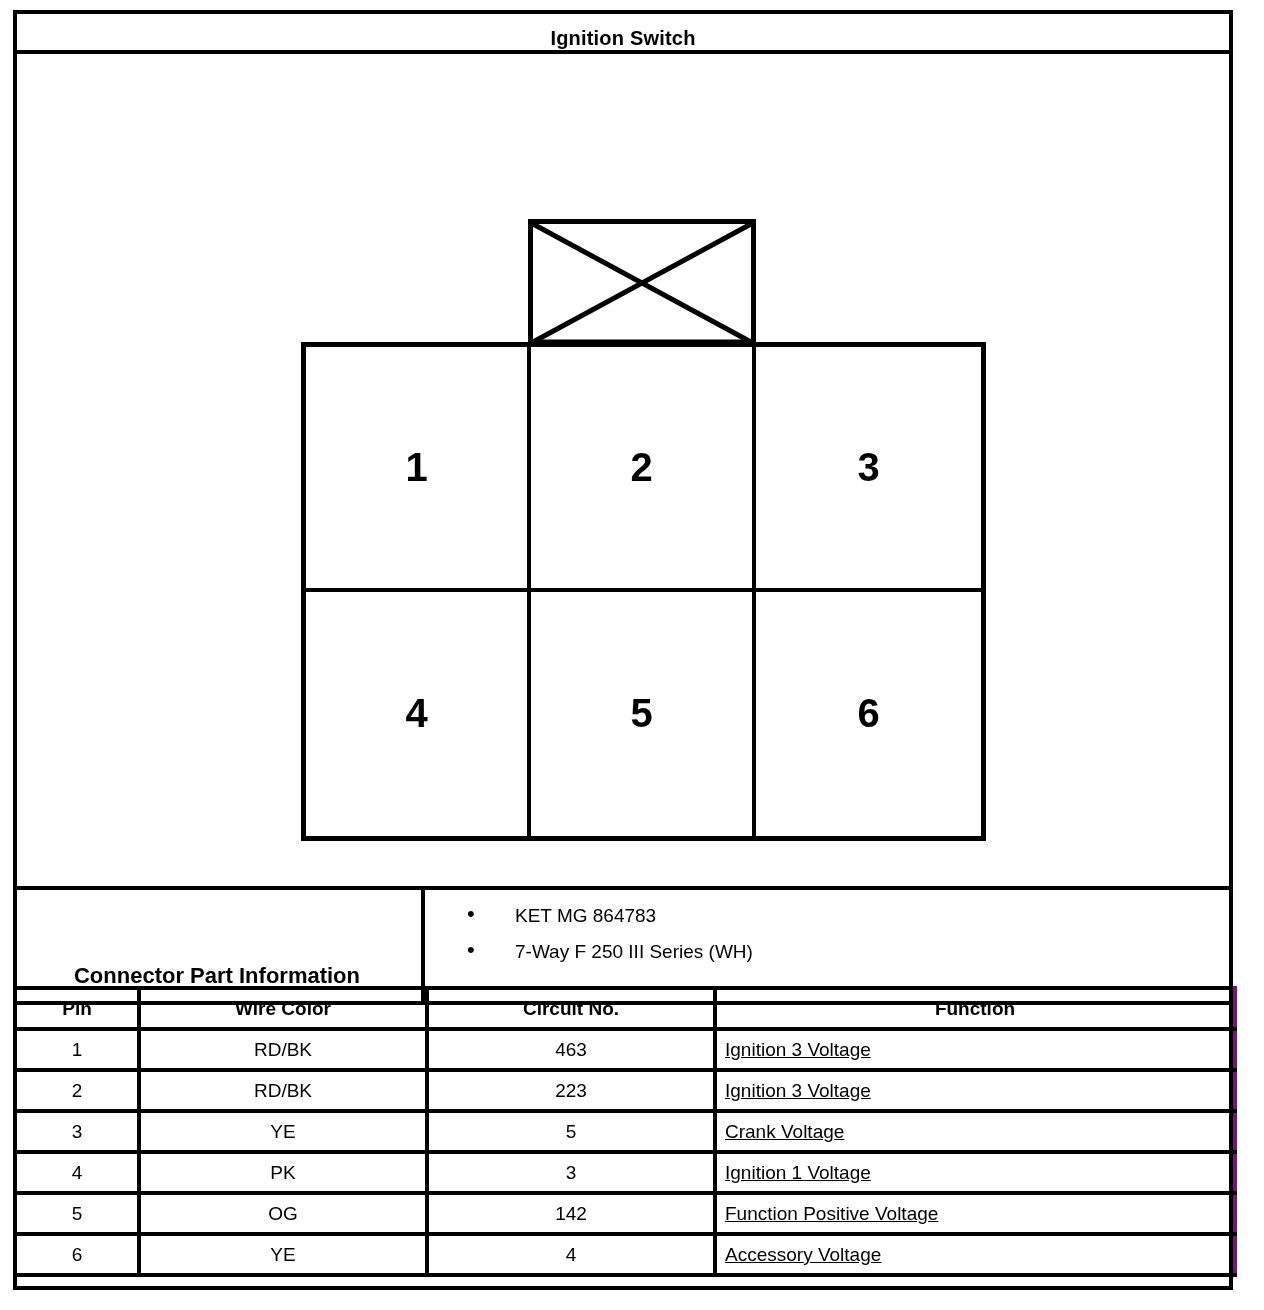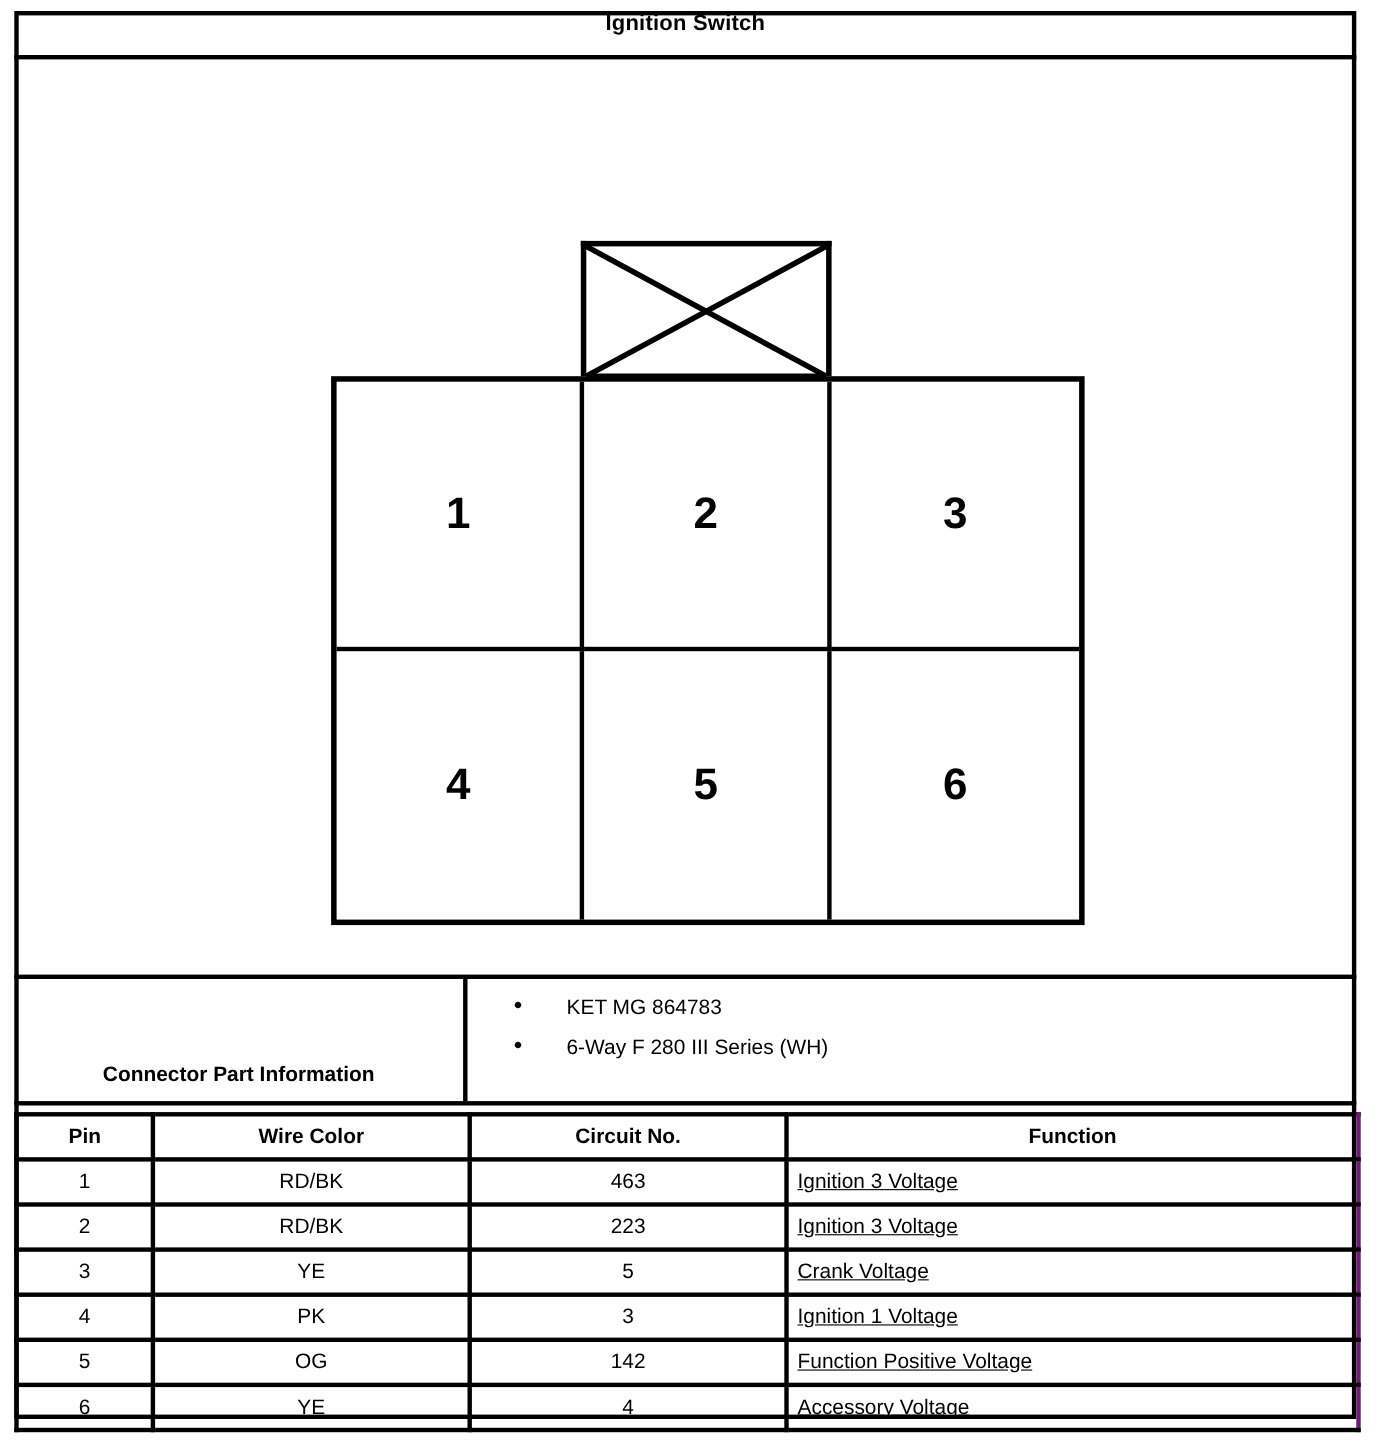--- a/index.html
+++ b/index.html
@@ -35,21 +35,21 @@
   
   .title-bar {
     position: absolute;
     left: 13px;
     top: 10px;
     width: 1220px;
     height: 44px;
     box-sizing: border-box;
     border-bottom: 4px solid #000;
     display: flex;
-    align-items: flex-start;
+    align-items: flex-end;
     justify-content: center;
   }
   .title-text {
     font-size: 20px;
     font-weight: bold;
     letter-spacing: 0.2px;
   }
 
   
   .connector-area {
@@ -115,21 +115,21 @@
   .cpi-label-cell {
     width: 412px;   
     box-sizing: border-box;
     border-right: 4px solid #000;
     display: flex;
     align-items: flex-end;
     justify-content: center;
     padding-bottom: 12px;
   }
   .cpi-label {
-    font-size: 19px;
+    font-size: 22px;
     font-weight: bold;
   }
   .cpi-list-cell {
     flex: 1;
     box-sizing: border-box;
     padding: 14px 0 0 42px;
   }
   .cpi-item {
     display: flex;
     align-items: baseline;
@@ -143,21 +143,21 @@
     font-size: 22px;
     line-height: 1;
     position: relative;
     top: -1px;
   }
 
   
   .pin-table {
     position: absolute;
     left: 13px;
-    top: 1011px;
+    top: 986px;
     width: 1220px;
     border-collapse: collapse;
     table-layout: fixed;
   }
   .pin-table col.c-pin  { width: 124px; }  
   .pin-table col.c-wire { width: 288px; }  
   .pin-table col.c-circ { width: 288px; }  
   .pin-table col.c-func { width: 520px; }  
 
   .pin-table th,
@@ -233,21 +233,21 @@
     <div class="cpi-label-cell">
       <div class="cpi-label">Connector Part Information</div>
     </div>
     <div class="cpi-list-cell">
       <div class="cpi-item">
         <span class="cpi-bullet">•</span>
         <span>KET MG 864783</span>
       </div>
       <div class="cpi-item">
         <span class="cpi-bullet">•</span>
-        <span>6-Way F 280 III Series (WH)</span>
+        <span>7-Way F 250 III Series (WH)</span>
       </div>
     </div>
   </div>
 
   <table class="pin-table">
     <colgroup>
       <col class="c-pin">
         <col class="c-wire">
         <col class="c-circ">
         <col class="c-func">

